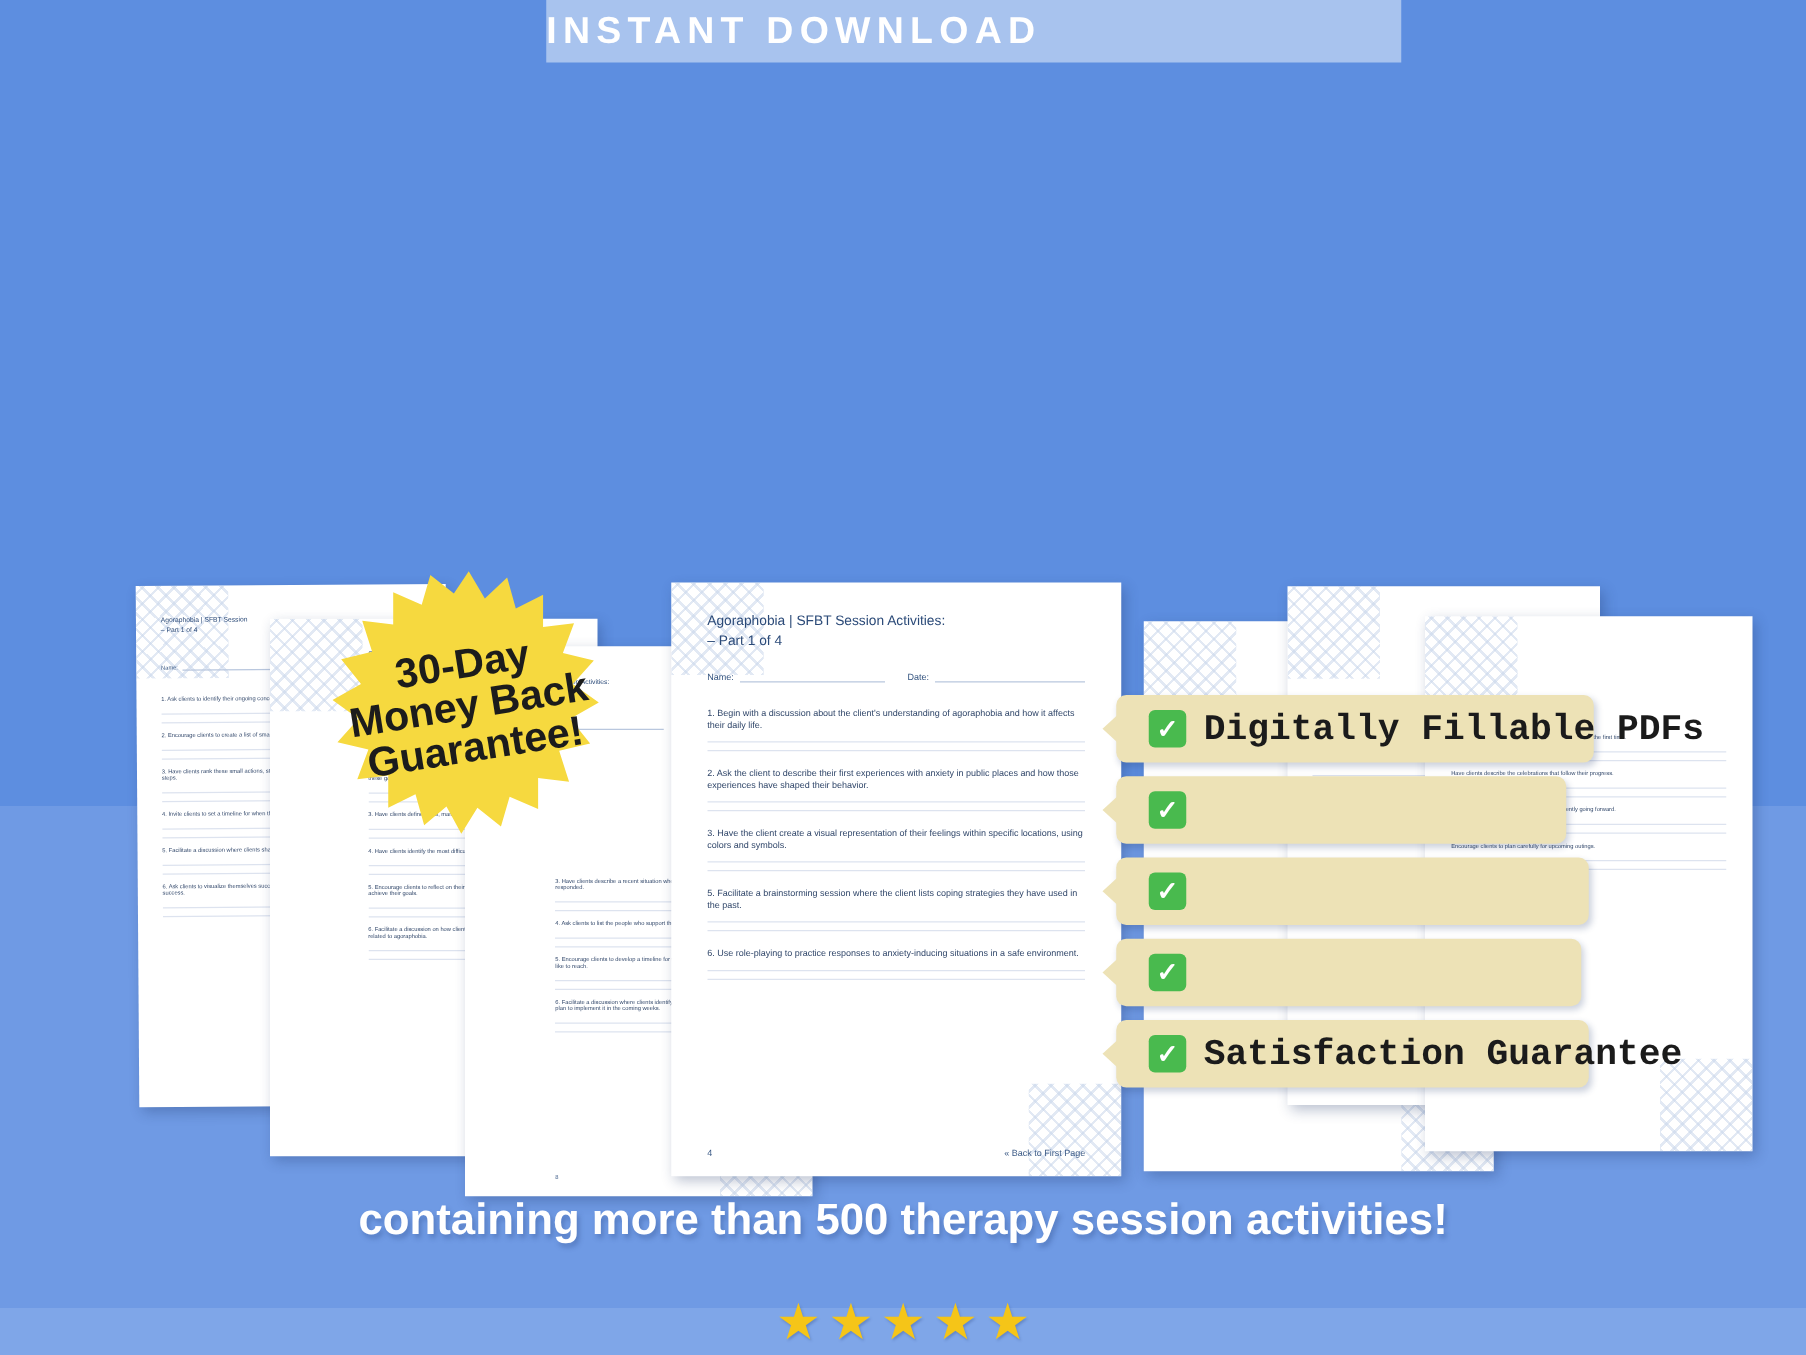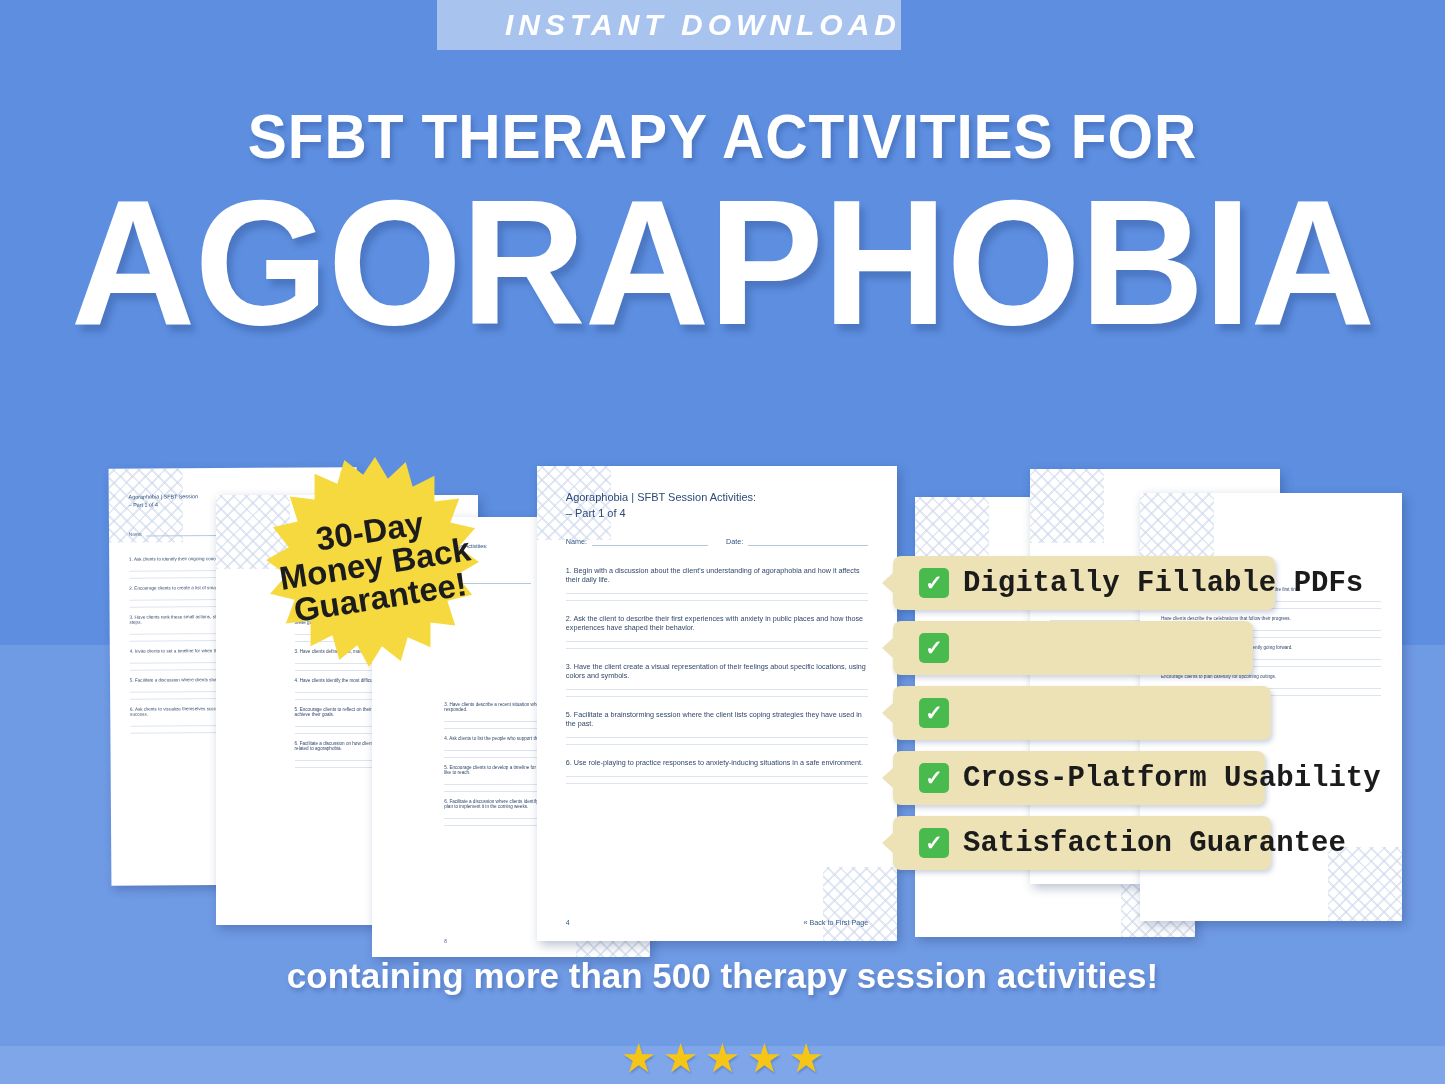--- a/index.html
+++ b/index.html
@@ -11,23 +11,23 @@
     overflow: hidden;
     position: relative;
   }
   .stage {
     position: absolute; inset: 0;
     background: linear-gradient(#5d8ee0 0%, #5d8ee0 59.5%, #6f9ae4 59.5%, #6f9ae4 96.5%, #7fa6e8 96.5%, #7fa6e8 100%);
   }
 
   
   .instant-banner {
-    position: absolute; left: 437px; top: 0; width: 464px; height: 50px;
+    position: absolute; left: 437px; top: 0; width: 684px; height: 50px;
     background: #a8c3ee;
-    display: flex; align-items: center; justify-content: flex-end; font-style: italic;
+    display: flex; align-items: center; justify-content: flex-start;
   }
   .instant-banner span {
     font-family: "Liberation Sans", sans-serif;
     font-weight: bold;
     font-size: 30px;
     letter-spacing: 5px;
     color: #ffffff;
   }
 
   
@@ -184,24 +184,20 @@
 </style>
 </head>
 <body>
 
 <div class="stage">
 
   <div class="instant-banner">
     <span>INSTANT DOWNLOAD</span>
   </div>
 
-  <div class="title-wrap">
-    <div class="title-small">SFBT THERAPY ACTIVITIES FOR</div>
-    <div class="title-big">AGORAPHOBIA</div>
-  </div>
 
   <div class="docs">
 
     <div class="doc" id="doc-1">
       <div class="dcorner tl"></div>
       <div class="dcorner br"></div>
       <div class="dhead f-small">
         <div>Agoraphobia | SFBT Session</div>
         <div>– Part 1 of 4</div>
       </div>
@@ -501,21 +497,21 @@
             </div>
           </div>
         <div class="item" style="margin-bottom:13px">
             <div class="t">2. <span>Ask the client to describe their first experiences with anxiety in public places and how those experiences have shaped their behavior.</span></div>
             <div class="lines">
               <i></i>
               <i></i>
             </div>
           </div>
         <div class="item" style="margin-bottom:13px">
-            <div class="t">3. <span>Have the client create a visual representation of their feelings about specific locations, using colors and symbols.</span></div>
+            <div class="t">3. <span>Have the client create a visual representation of their feelings within specific locations, using colors and symbols.</span></div>
             <div class="lines">
               <i></i>
               <i></i>
             </div>
           </div>
         <div class="item" style="margin-bottom:13px">
             <div class="t">5. <span>Facilitate a brainstorming session where the client lists coping strategies they have used in the past.</span></div>
             <div class="lines">
               <i></i>
               <i></i>
@@ -553,21 +549,20 @@
       <div class="flabel">Digitally Fillable PDFs</div>
     </div>
     <div class="feature" id="feature-1">
       <div class="chk">✓</div>
     </div>
     <div class="feature" id="feature-2">
       <div class="chk">✓</div>
     </div>
     <div class="feature" id="feature-3">
       <div class="chk">✓</div>
-      <div class="flabel">Cross-Platform Usability</div>
     </div>
     <div class="feature" id="feature-4">
       <div class="chk">✓</div>
       <div class="flabel">Satisfaction Guarantee</div>
     </div>
   </div>
 
   <div class="blurb">
     <div>containing more than 500 therapy session activities!</div>
   </div>

